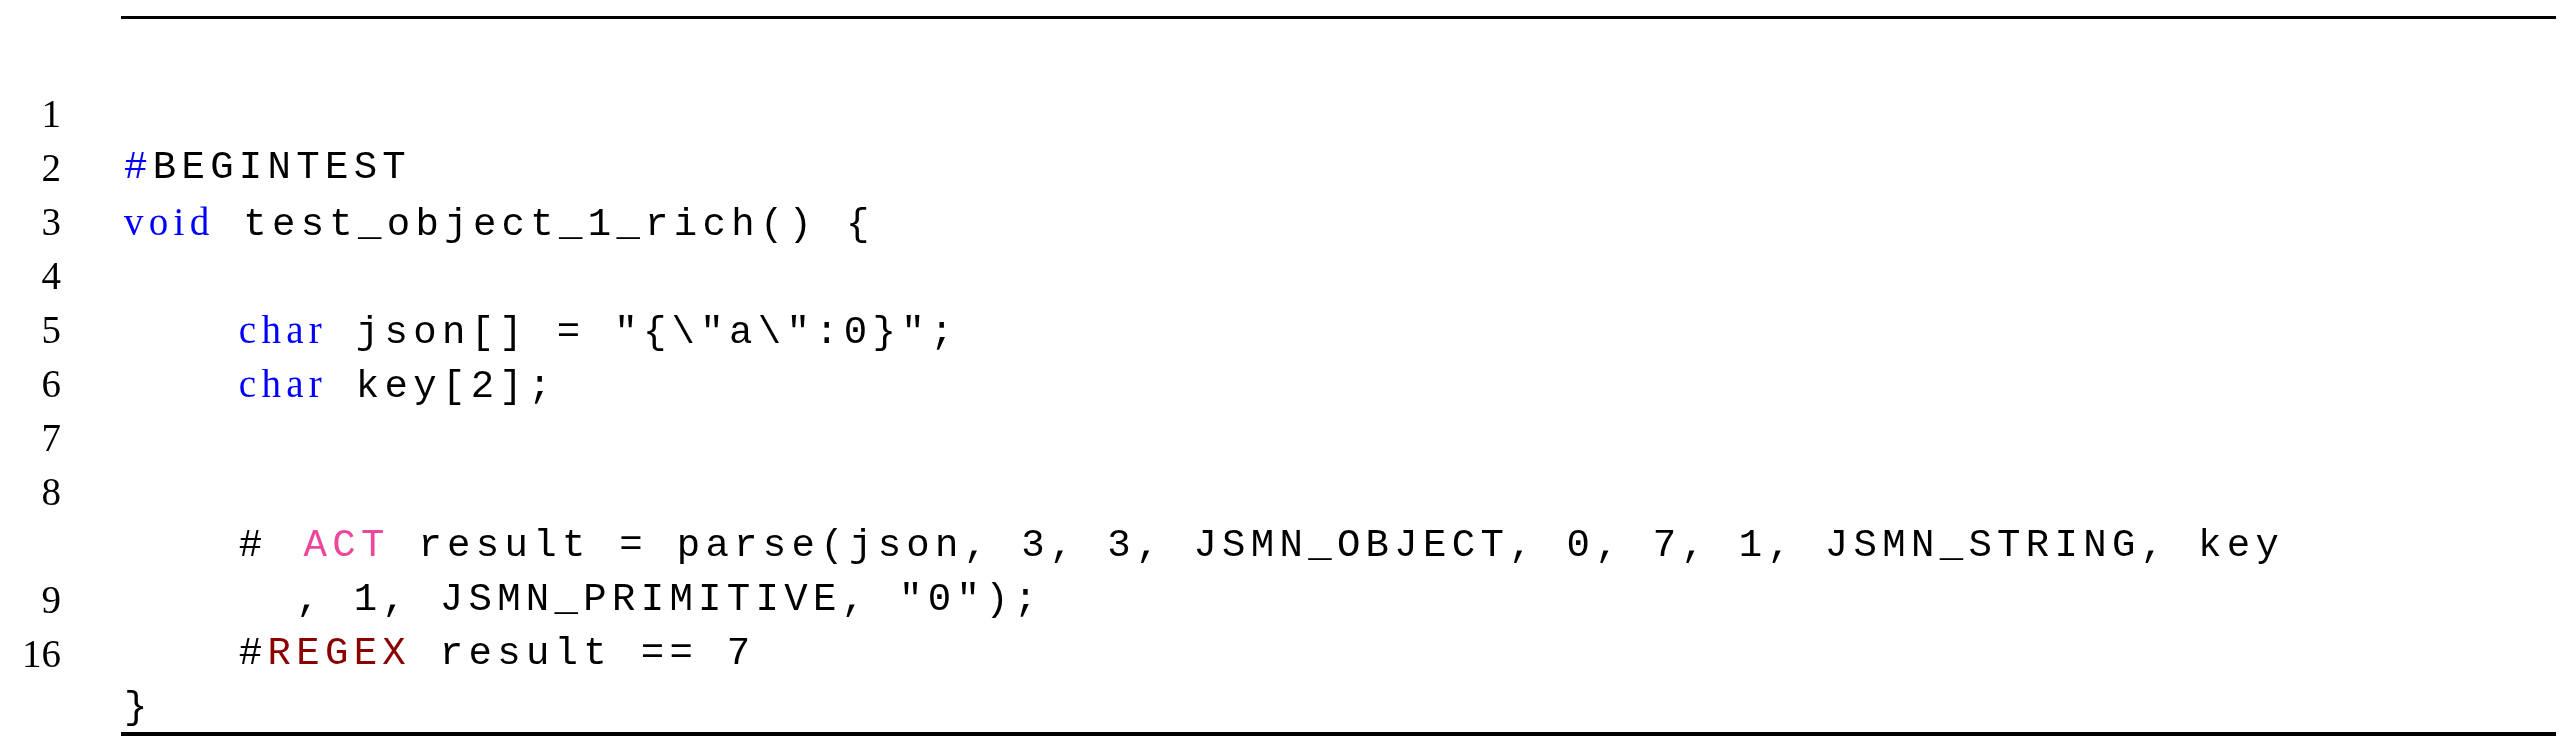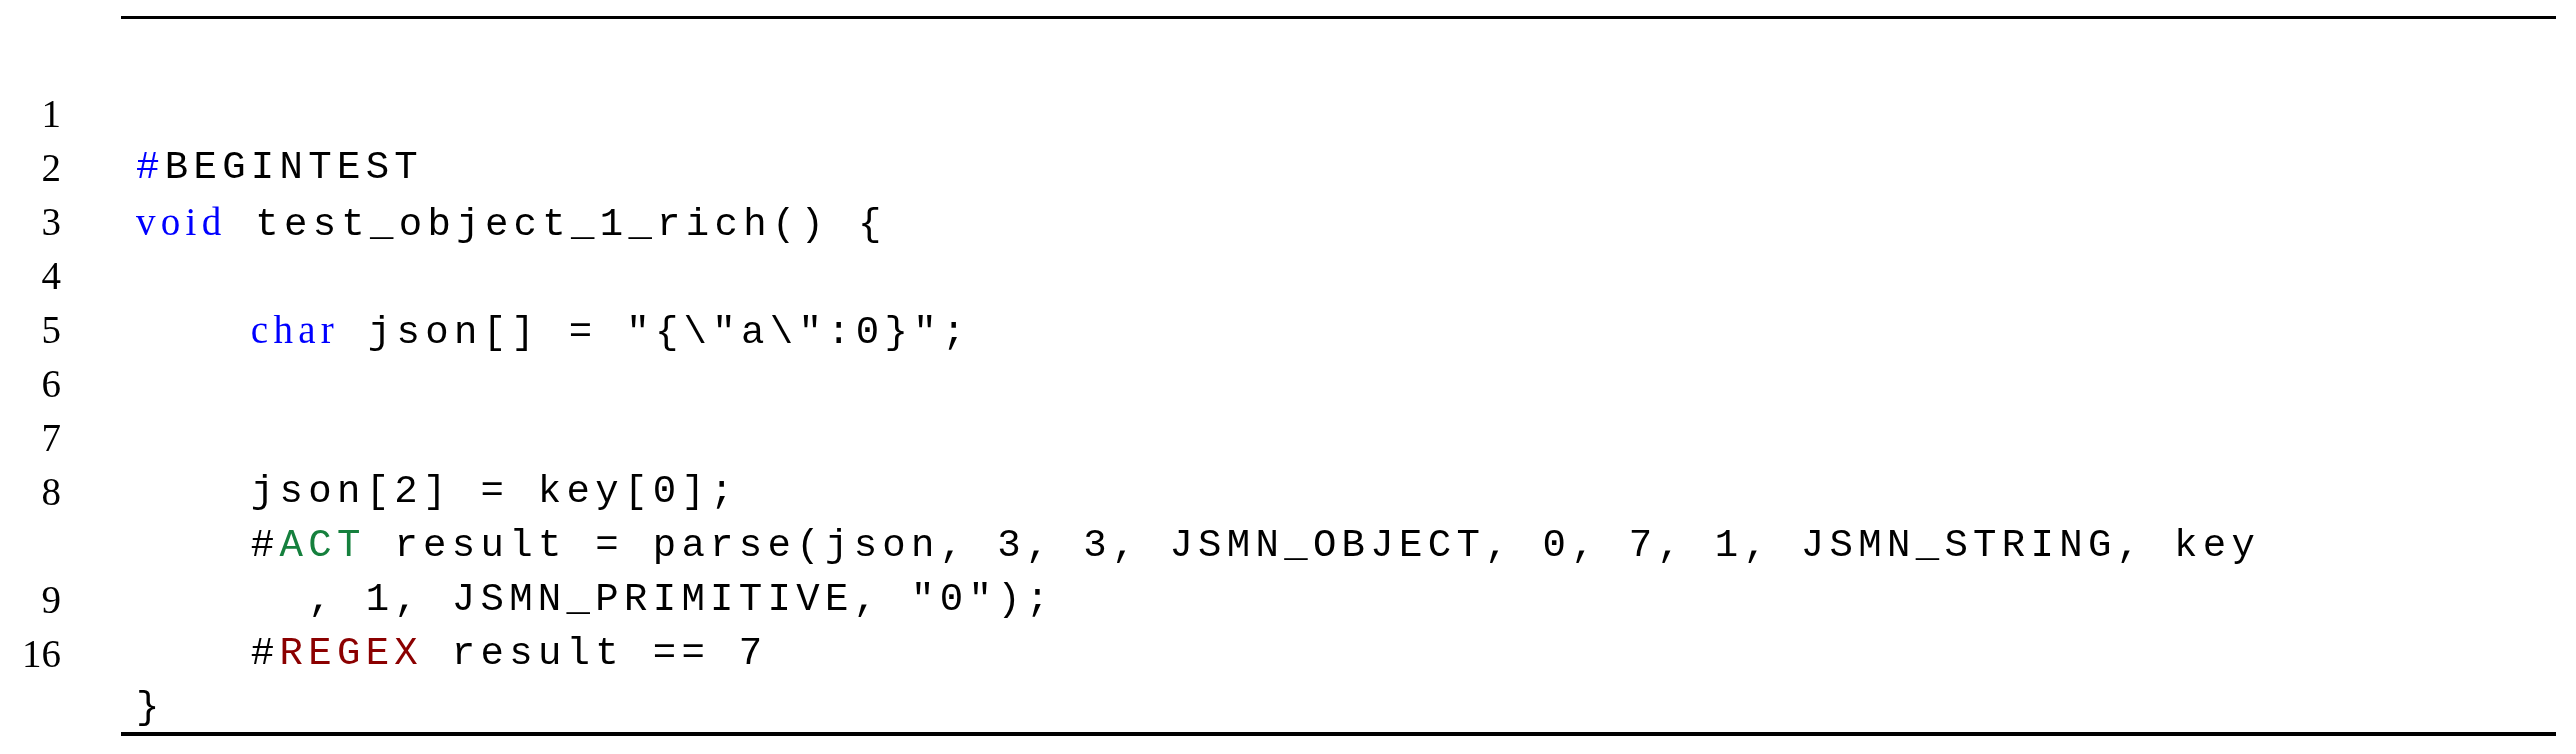--- a/index.html
+++ b/index.html
@@ -39,28 +39,28 @@
     position: absolute;
     left: 0;
     width: 61px;
     text-align: right;
     font-family: "Liberation Serif", "DejaVu Serif", serif;
     font-size: 39px;
     color: #000000;
   }
   .code {
     position: absolute;
-    left: 136px;
+    left: 124px;
     font-family: "Liberation Mono", "DejaVu Sans Mono", monospace;
     font-size: 39px;
     letter-spacing: 5.3px;
     color: #000000;
   }
   .kw { color: #0000ff; font-family: Liberation Serif, serif; }
-  .act { color: #15803d; }
+  .act { color: #ec4899; margin-left: 36px; }
   .assert { color: #8b0000; }
   .hashblue { color: #0000ff; }
 </style>
 </head>
 <body>
 
 <div class="rule rule-top"></div>
 
 <div class="listing">
 
@@ -78,29 +78,29 @@
     <span class="lineno">3</span>
   </div>
 
   <div class="row">
     <span class="lineno">4</span>
     <span class="code"><span>    </span><span class="kw">char</span><span> json[] = "{\"a\":0}";</span></span>
   </div>
 
   <div class="row">
     <span class="lineno">5</span>
+    <span class="code"><span>    </span><span class="kw">char</span><span> key[2];</span></span>
   </div>
 
   <div class="row">
     <span class="lineno">6</span>
   </div>
 
   <div class="row">
     <span class="lineno">7</span>
-    <span class="code"><span>    </span><span>json[2] = key[0];</span></span>
   </div>
 
   <div class="row">
     <span class="lineno">8</span>
     <span class="code"><span>    </span><span>#</span><span class="act">ACT</span><span> result = parse(json, 3, 3, JSMN_OBJECT, 0, 7, 1, JSMN_STRING, key</span></span>
   </div>
 
   <div class="row">
     <span class="lineno"></span>
     <span class="code"><span>      </span><span>, 1, JSMN_PRIMITIVE, "0");</span></span>

